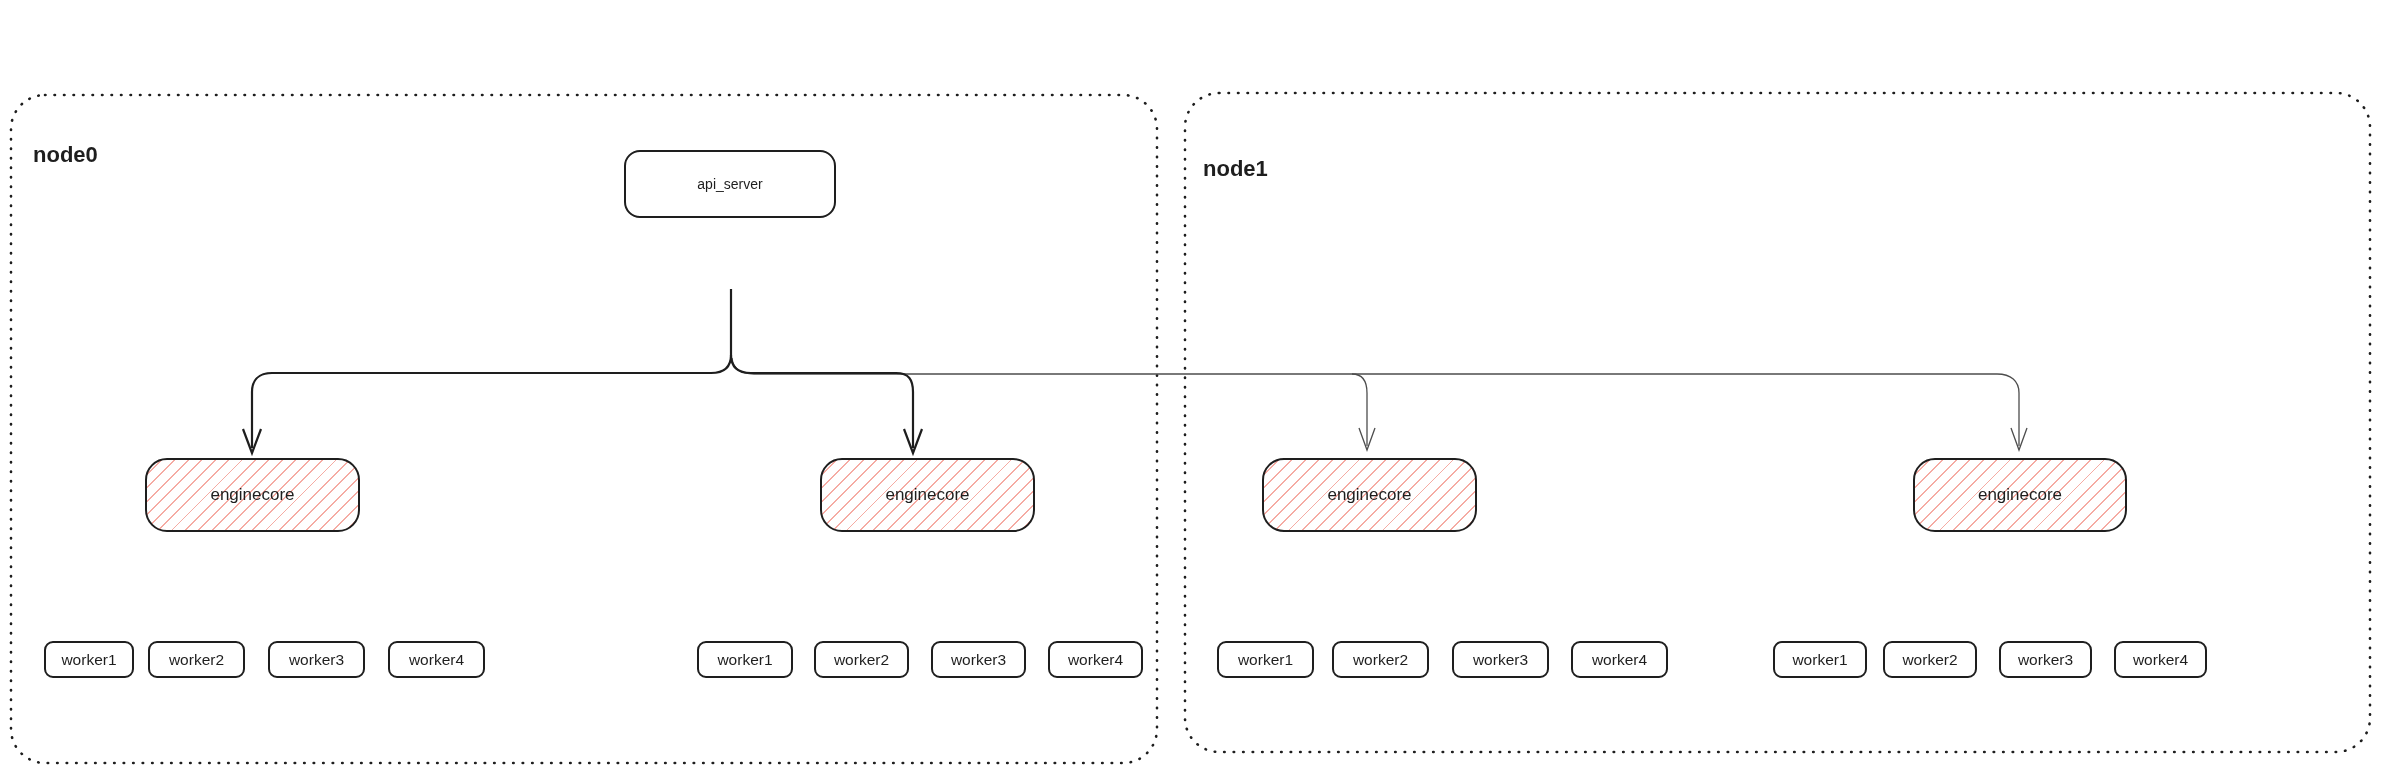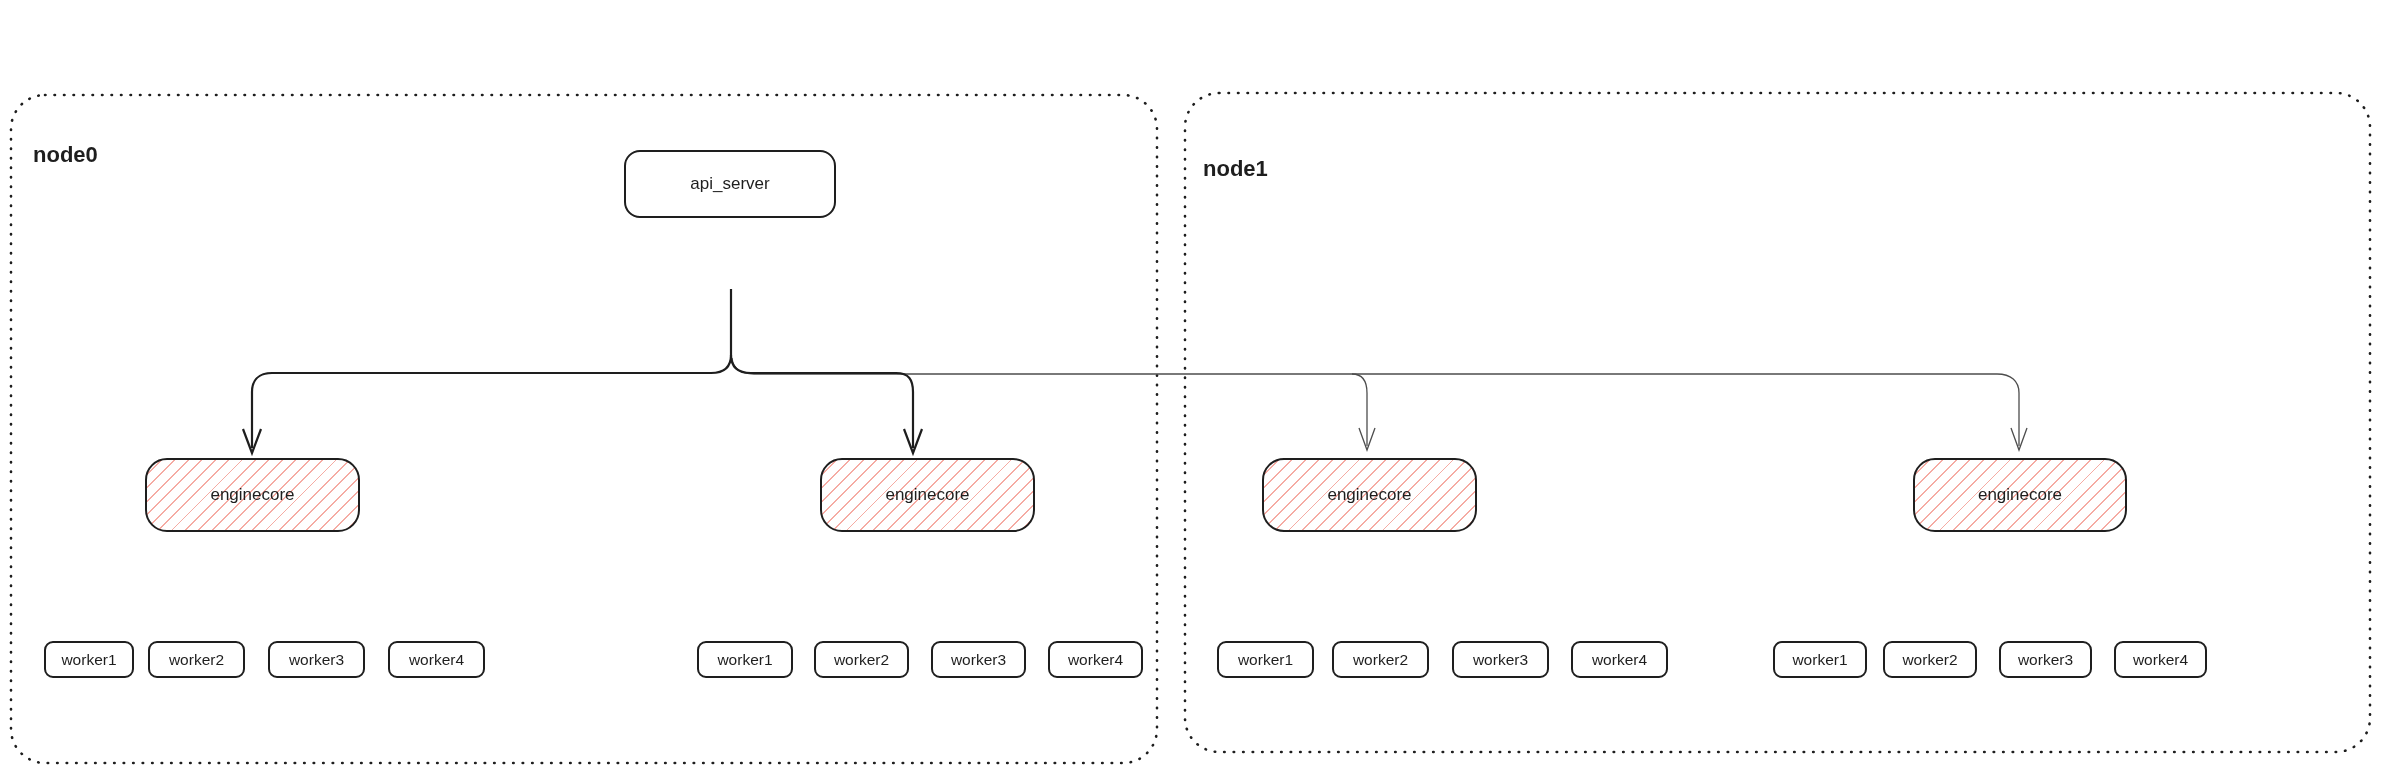--- a/index.html
+++ b/index.html
@@ -28,21 +28,21 @@
   .node0-label{left:33px;top:114px;}
   .node1-label{left:1203px;top:128px;}
   .box{
     position:absolute;
     box-sizing:border-box;
     border:2px solid #1e1e1e;
     background-color:#ffffff;
     display:flex;align-items:center;justify-content:center;
     white-space:nowrap;
   }
-  .api-box{left:624px;top:150px;width:212px;height:68px;border-radius:16px;font-size:17px;}
+  .api-box{left:624px;top:150px;width:212px;height:68px;border-radius:16px;font-size:14px;}
   .async-box{
     left:624px;top:219px;width:215px;height:69px;border-radius:16px;font-size:17px;
     background-image:repeating-linear-gradient(135deg,#7de3a8 0,#7de3a8 1.4px,transparent 1.4px,transparent 9.5px);
   }
   .engine-box{
     top:458px;width:215px;height:74px;border-radius:22px;font-size:17px;
     background-image:repeating-linear-gradient(135deg,#f5aba3 0,#f5aba3 1.3px,transparent 1.3px,transparent 9.5px);
   }
   .ec1{left:145px;}
   .ec2{left:820px;}

